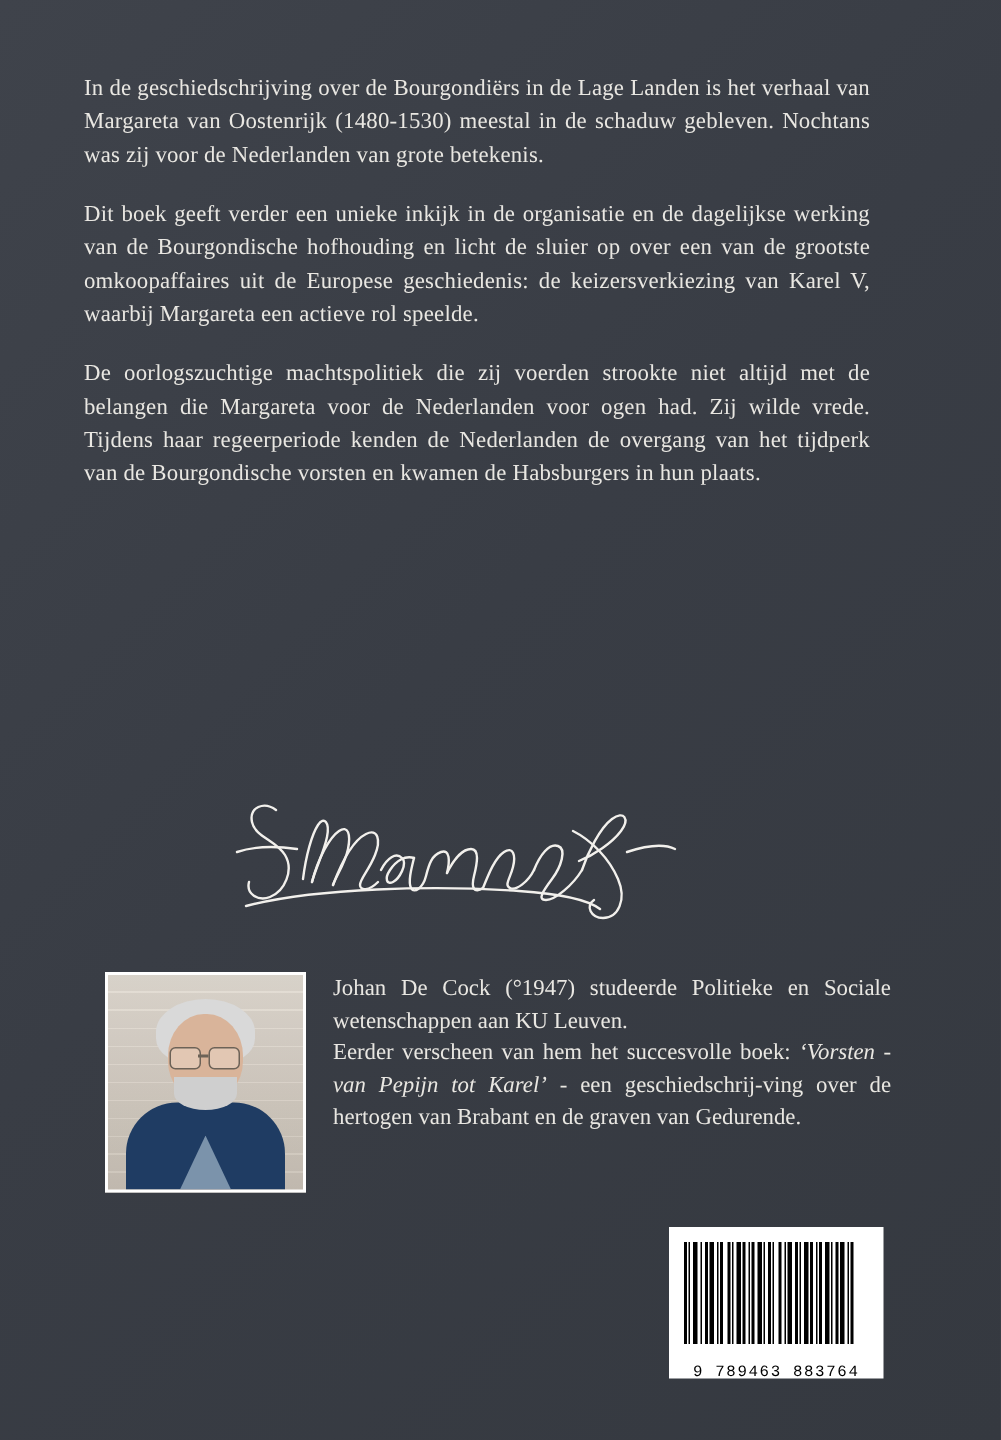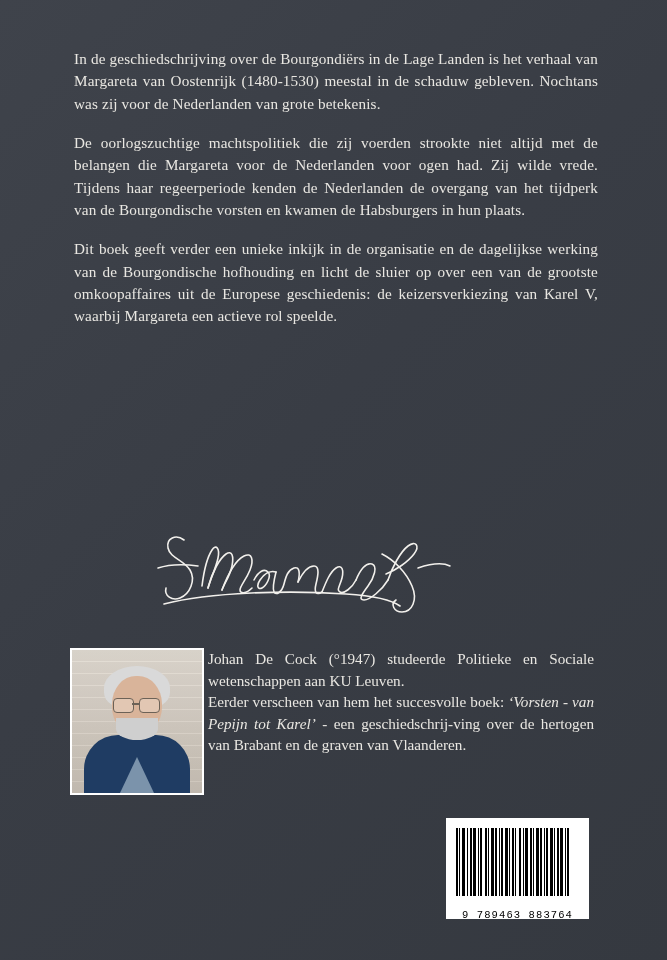--- a/index.html
+++ b/index.html
@@ -15,21 +15,21 @@
     overflow: hidden;
     position: relative;
   }
   .page {
     position: absolute;
     inset: 0;
     background: linear-gradient(135deg, #3f434b 0%, #393d45 45%, #353940 100%);
   }
   .content {
     position: absolute;
-    left: 74px;
+    left: 56px;
     top: 48px;
     width: 524px;
   }
   .para {
     font-size: 15.2px;
     line-height: 1.47;
     text-align: justify;
     text-justify: inter-word;
     margin: 0 0 17px 0;
     color: #e9e7e2;
@@ -117,21 +117,21 @@
     background: #1f3c63;
   }
   .ph-shirt {
     position: absolute;
     left: 48px; bottom: 0;
     width: 34px; height: 36px;
     background: #7b93ab;
     clip-path: polygon(50% 0, 100% 100%, 0 100%);
   }
   .author-text {
-    margin-left: 4px;
+    margin-left: 18px;
     font-size: 15.2px;
     line-height: 1.42;
     color: #e9e7e2;
     text-align: justify;
     flex: 1;
   }
   .author-text p { margin: 0; }
   .author-text .booktitle { font-style: italic; }
 
   
@@ -166,22 +166,22 @@
     margin-top: 13px;
   }
 </style>
 </head>
 <body>
 
 <div class="page">
 
   <div class="content">
     <p class="para">In de geschiedschrijving over de Bourgondiërs in de Lage Landen is het verhaal van Margareta van Oostenrijk (1480-1530) meestal in de schaduw gebleven. Nochtans was zij voor de Nederlanden van grote betekenis.</p>
+    <p class="para">Dit boek geeft verder een unieke inkijk in de organisatie en de dagelijkse werking van de Bourgondische hofhouding en licht de sluier op over een van de grootste omkoopaffaires uit de Europese geschiedenis: de keizersverkiezing van Karel V, waarbij Margareta een actieve rol speelde.</p>
     <p class="para">De oorlogszuchtige machtspolitiek die zij voerden strookte niet altijd met de belangen die Margareta voor de Nederlanden voor ogen had. Zij wilde vrede. Tijdens haar regeerperiode kenden de Nederlanden de overgang van het tijdperk van de Bourgondische vorsten en kwamen de Habsburgers in hun plaats.</p>
-    <p class="para">Dit boek geeft verder een unieke inkijk in de organisatie en de dagelijkse werking van de Bourgondische hofhouding en licht de sluier op over een van de grootste omkoopaffaires uit de Europese geschiedenis: de keizersverkiezing van Karel V, waarbij Margareta een actieve rol speelde.</p>
   </div>
 
   <div class="signature-wrap">
     <svg width="320" height="95" viewBox="0 0 320 95" fill="none" xmlns="http://www.w3.org/2000/svg">
       <g stroke="#f2f0ec" stroke-width="1.6" fill="none" stroke-linecap="round" stroke-linejoin="round">
         <path d="M34 12 C26 6, 16 10, 18 20 C20 30, 34 32, 40 42 C46 52, 40 66, 30 70 C22 73, 14 68, 16 60"></path>
         <path d="M8 40 C20 36, 34 36, 48 38"></path>
         <path d="M52 58 C54 42, 58 28, 62 22 C66 16, 70 20, 68 30 C66 40, 60 52, 58 60"></path>
         <path d="M58 60 C62 44, 70 30, 76 26 C82 22, 84 28, 82 38 C80 48, 74 56, 72 62"></path>
         <path d="M72 62 C78 46, 86 32, 94 28 C102 24, 104 32, 100 42 C96 52, 90 58, 90 62 C90 66, 96 66, 102 60"></path>
@@ -205,21 +205,21 @@
       <div class="ph-shirt"></div>
       <div class="ph-hair"></div>
       <div class="ph-face"></div>
       <div class="ph-beard"></div>
       <div class="ph-glass-l"></div>
       <div class="ph-glass-r"></div>
       <div class="ph-bridge"></div>
     </div>
     <div class="author-text">
       <p>Johan De Cock (°1947) studeerde Politieke en Sociale wetenschappen aan KU Leuven.</p>
-      <p><span>Eerder verscheen van hem het succesvolle boek: </span><span class="booktitle">‘Vorsten - van Pepijn tot Karel’</span><span> - een geschiedschrij-ving over de hertogen van Brabant en de graven van Vlaanderen.</span></p>
+      <p><span>Eerder verscheen van hem het succesvolle boek: </span><span class="booktitle">‘Vorsten - van Pepijn tot Karel’</span><span> - een geschiedschrij-ving over de hertogen van Brabant en de graven van Gedurende.</span></p>
     </div>
   </div>
 
   <div class="barcode-box">
     <div class="bars">
       <i style="width:2px"></i>
         <i style="width:1px;background:transparent"></i>
         <i style="width:1px"></i>
       <i style="width:2px;background:transparent"></i>
         <i style="width:3px"></i>

